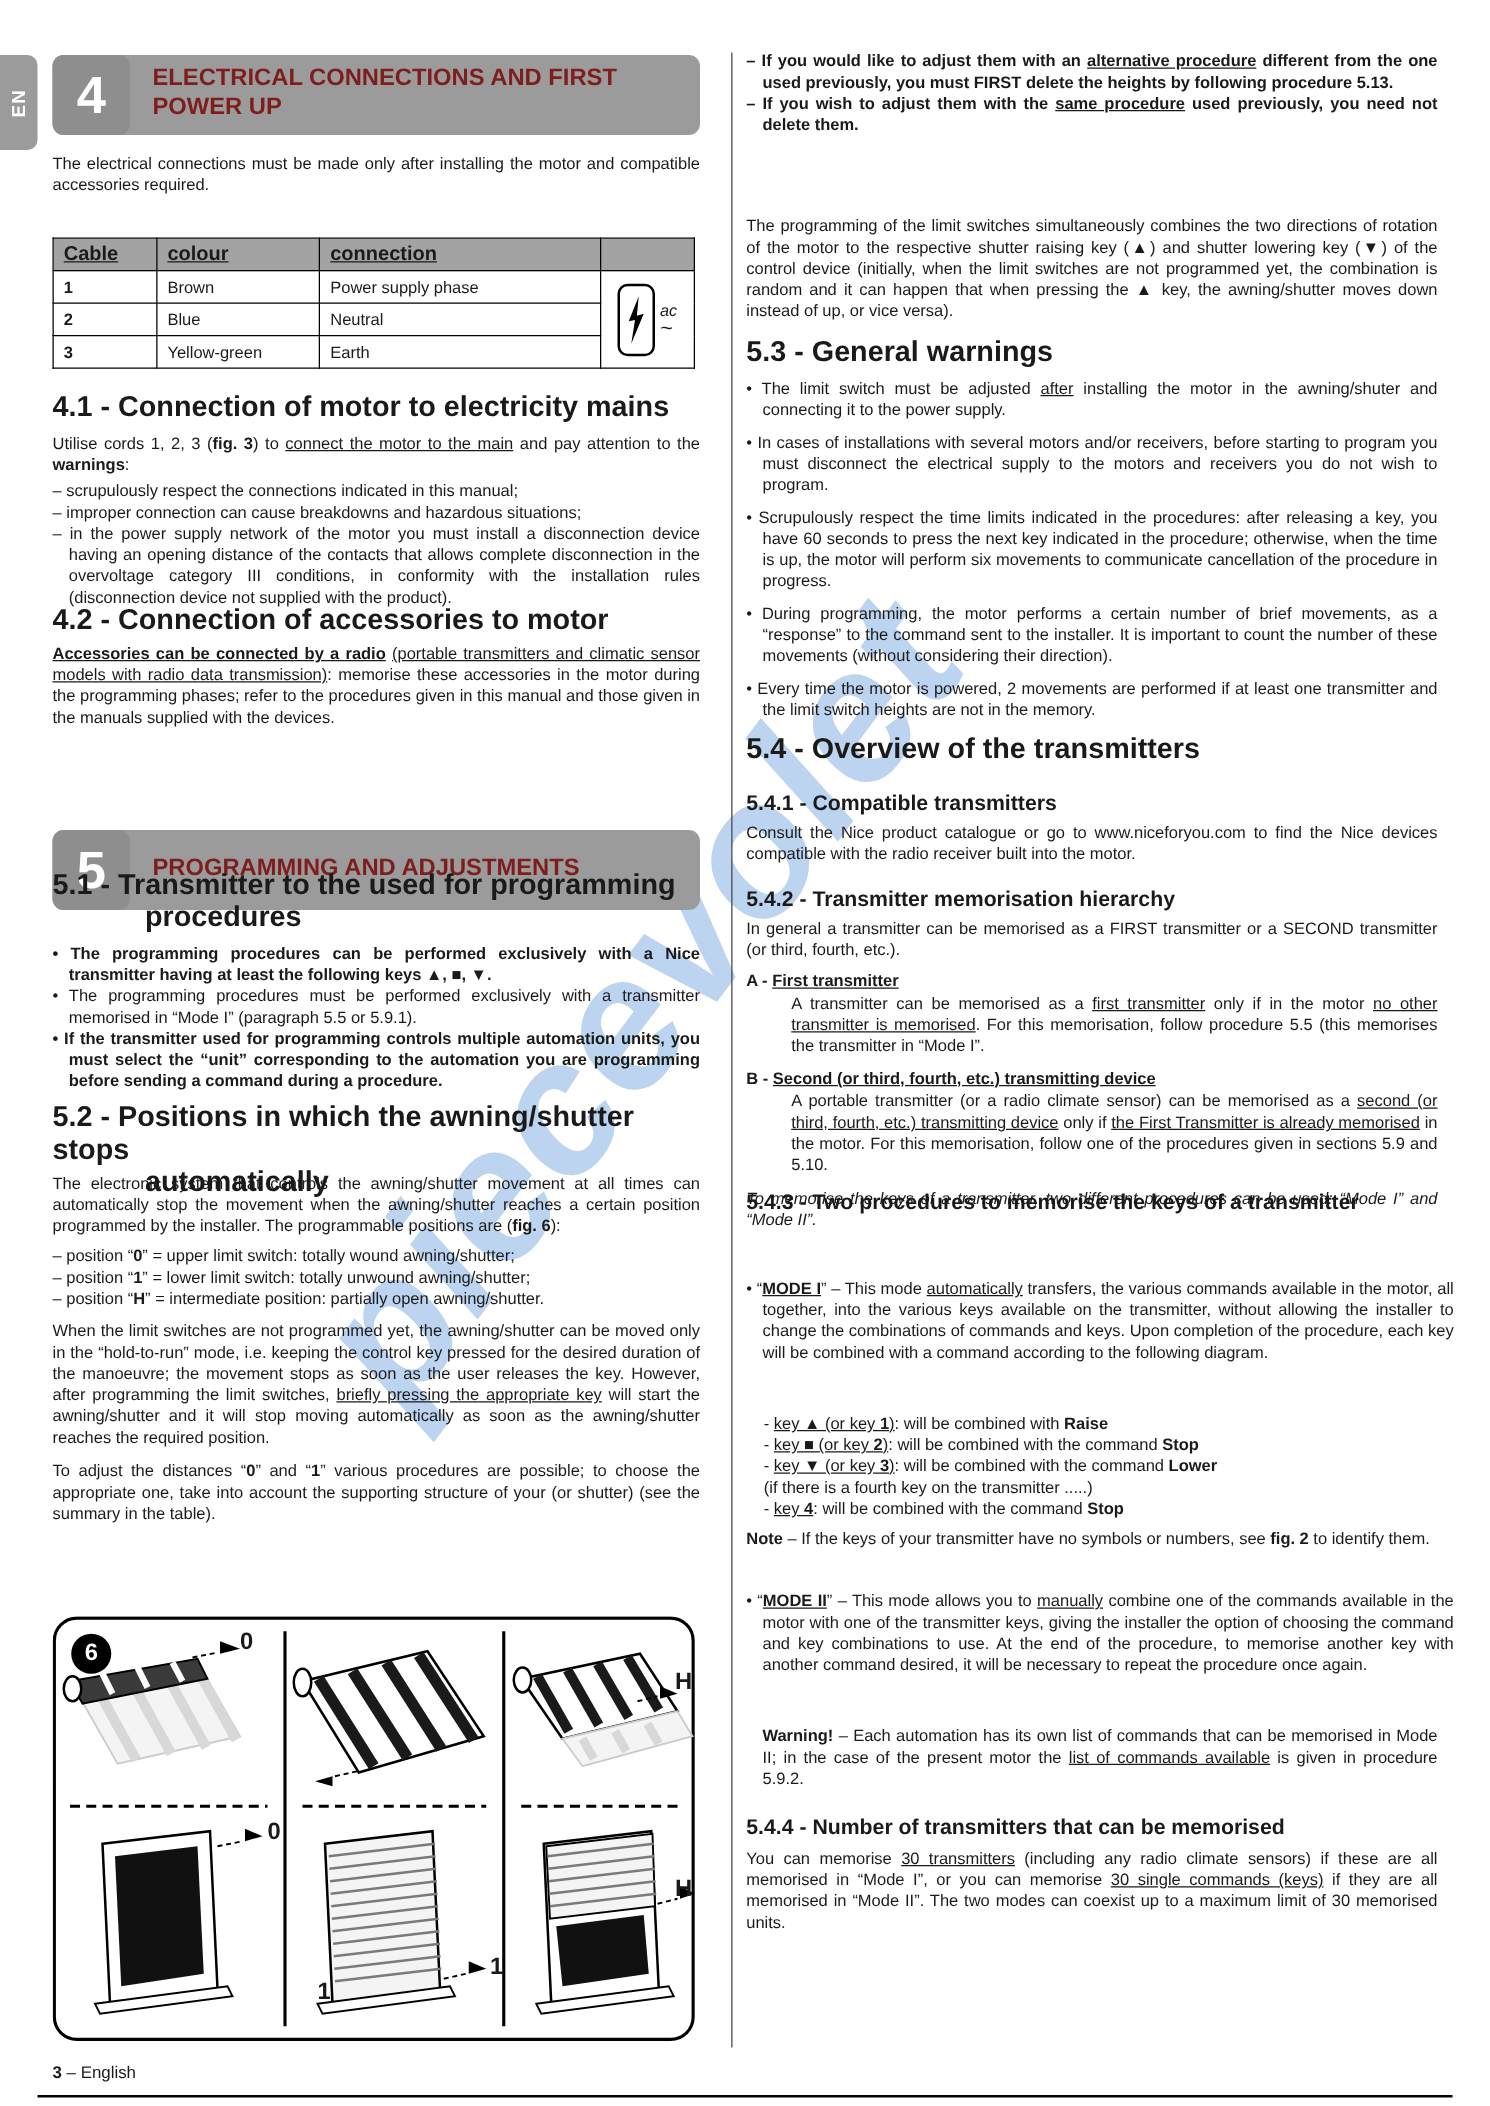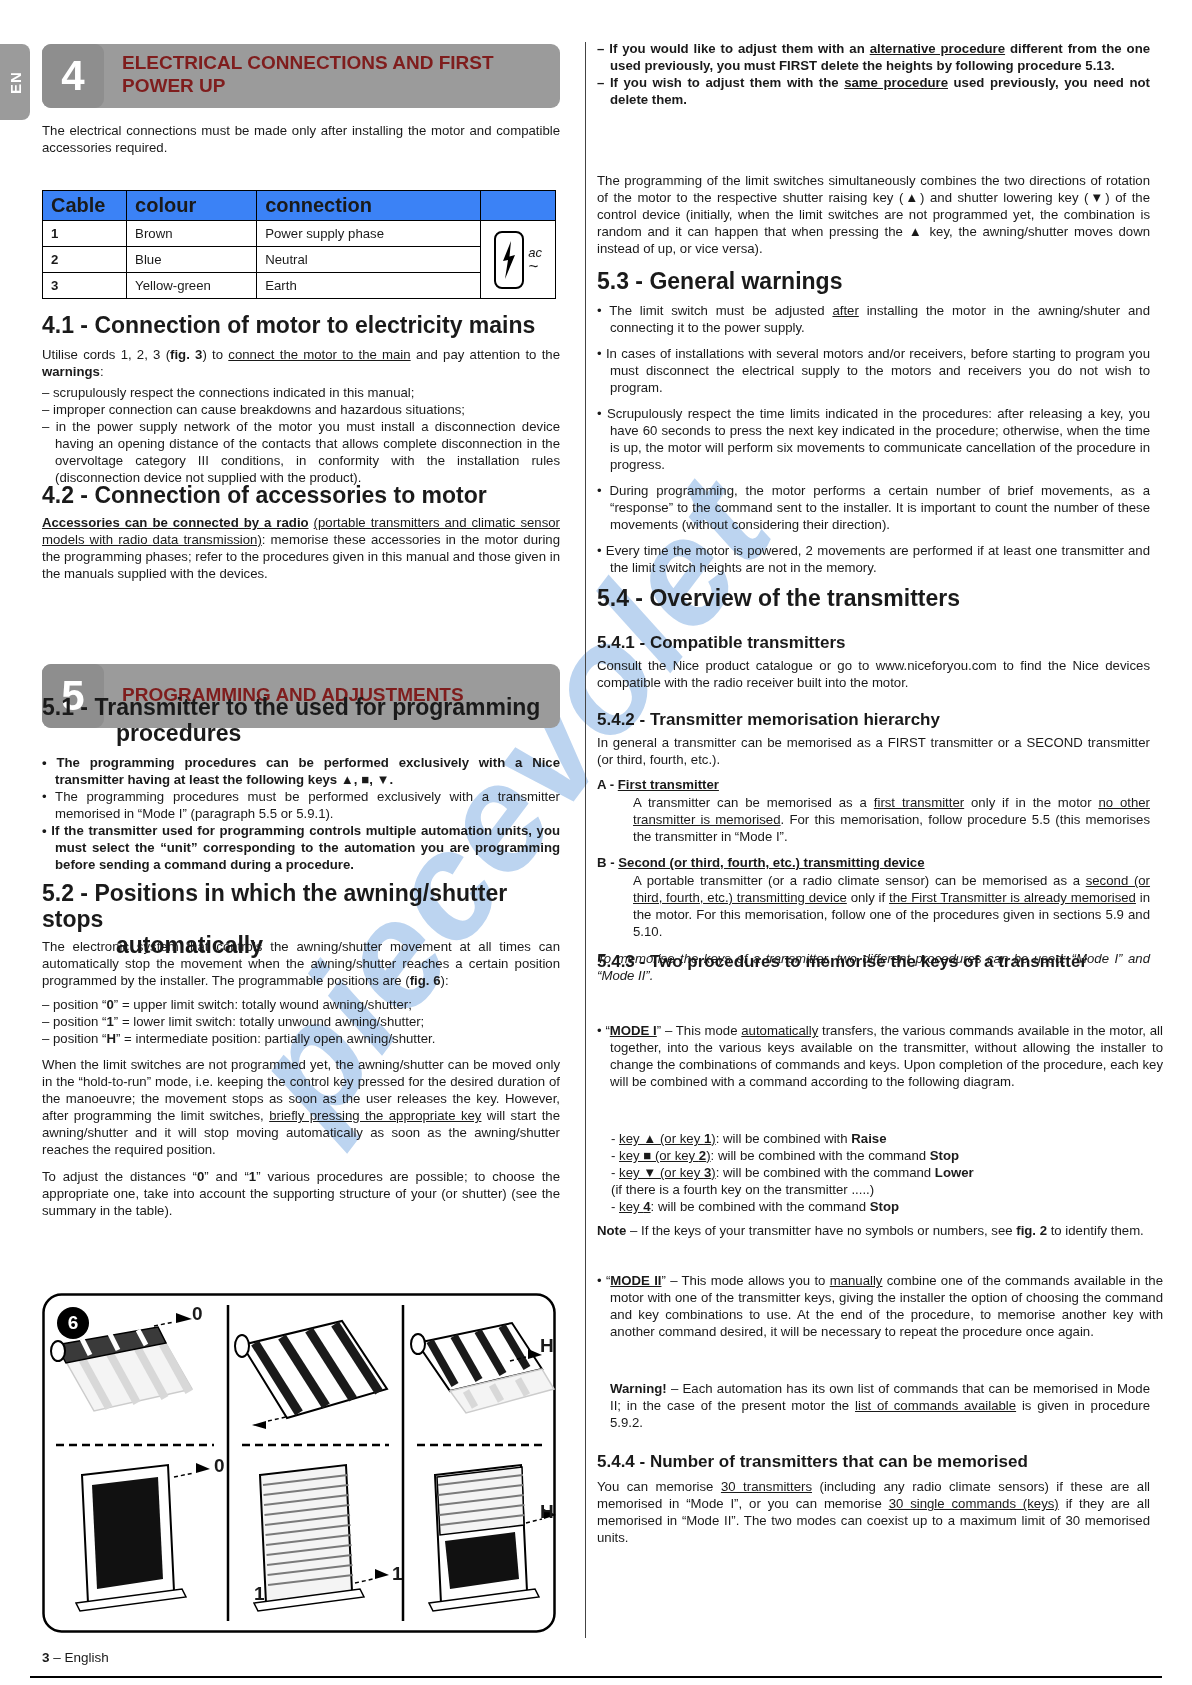--- a/index.html
+++ b/index.html
@@ -32,21 +32,21 @@
   .h2{font-size:23px;font-weight:bold;line-height:26px;}
   .h3{font-size:17px;font-weight:bold;line-height:20px;}
   .indent2{padding-left:74px;}
   .dash{padding-left:13px;text-indent:-13px;}
   .bullet{padding-left:13px;text-indent:-13px;margin-bottom:9px;}
   .keyline{margin-left:14px;padding-left:10px;text-indent:-10px;}
   .abody{margin-left:36px;}
   
   table.cable{border-collapse:collapse;width:514px;font-size:13.2px;}
   table.cable th,table.cable td{border:1.5px solid #000;padding:3px 8px;text-align:left;height:19px;}
-  table.cable th{background:#3b82f6;font-size:20px;}
+  table.cable th{background:#a3a3a3;font-size:16px;text-decoration:underline;}
   td.iconcell{text-align:center;vertical-align:middle;}
   .accombo{display:flex;align-items:center;justify-content:center;gap:4px;}
   .boltbox{width:26px;height:54px;border:2px solid #000;border-radius:8px;display:flex;align-items:center;justify-content:center;}
   .acstack{display:flex;flex-direction:column;align-items:flex-start;line-height:14px;font-size:13px;font-style:italic;}
   .acstack .wave{font-size:17px;}
   
   #fig6{position:absolute;left:0;top:1293px;width:514px;height:340px;}
   #fig6 svg{position:absolute;left:0;top:0;}
   .figlabel{position:absolute;font-weight:bold;font-size:19px;z-index:2;}
   #fig-badge{position:absolute;left:20px;top:19px;width:22px;height:22px;color:#fff;

